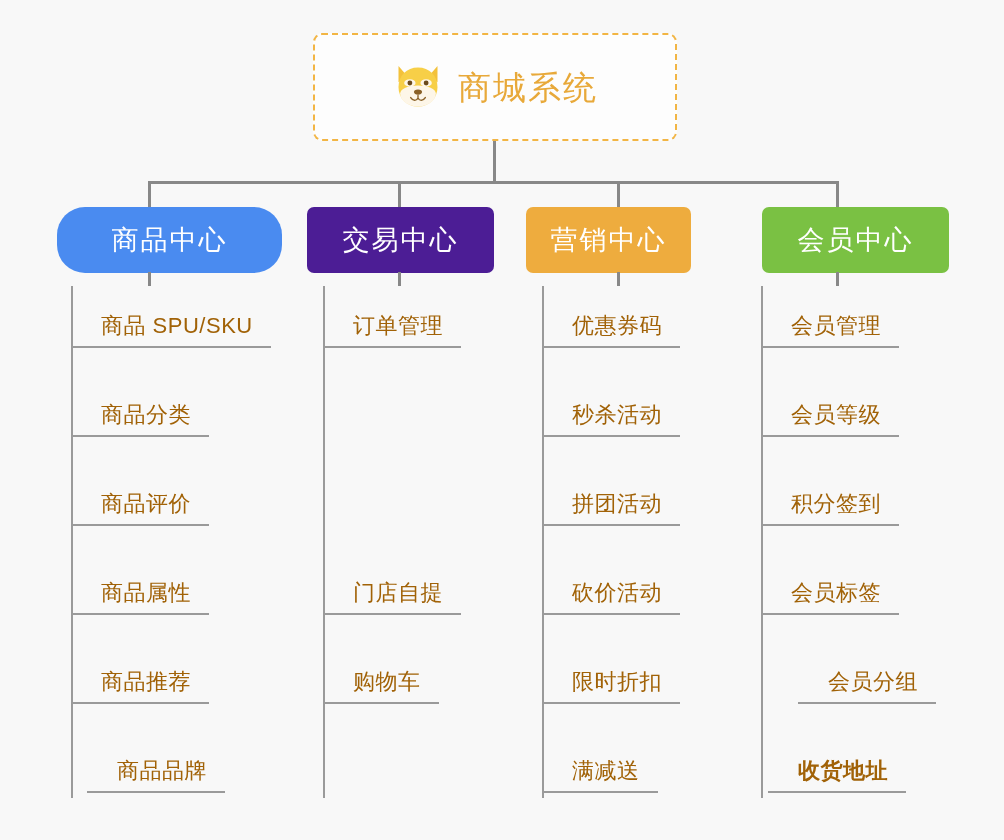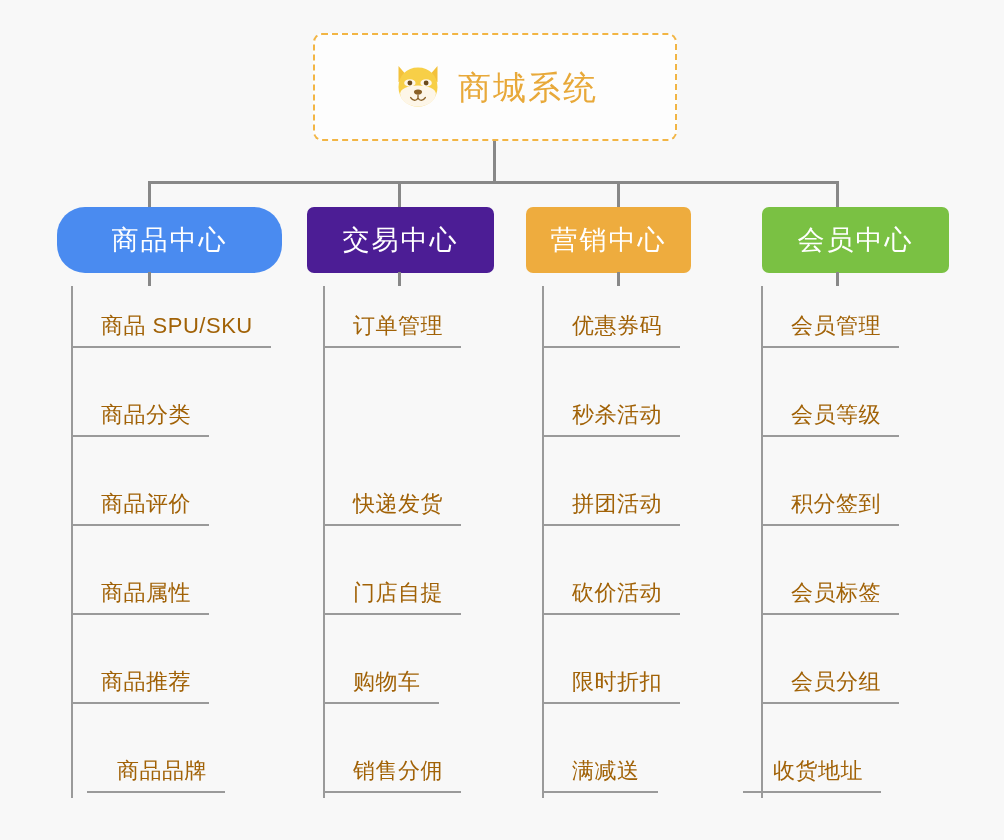--- a/index.html
+++ b/index.html
@@ -163,36 +163,28 @@
   <div class="cat-header" style="left: 307px; top: 207px; width: 187px; background: #4c1d95;">
     <span>交易中心</span>
   </div>
   <div class="conn conn-v" style="left: 398px; top: 272px; height: 14px; background: rgb(136, 136, 136);"></div>
   <div class="trunk" style="left: 323px; top: 286px; height: 512px; background: rgb(154, 154, 154);"></div>
 
   <div class="leaf" style="left:323px; top:315px;">
     <span class="leaf-label">订单管理</span>
     <div class="leaf-underline" style="background: rgb(154, 154, 154);"></div>
   </div>
-  <div class="leaf" style="left:323px; top:493px;">
-    <span class="leaf-label">快递发货</span>
-    <div class="leaf-underline" style="background: rgb(154, 154, 154);"></div>
-  </div>
   <div class="leaf" style="left:323px; top:582px;font-family:Liberation Serif, serif;">
     <span class="leaf-label">门店自提</span>
     <div class="leaf-underline" style="background: rgb(154, 154, 154);"></div>
   </div>
   <div class="leaf" style="left:323px; top:671px;">
     <span class="leaf-label">购物车</span>
     <div class="leaf-underline" style="background: rgb(154, 154, 154);"></div>
   </div>
-  <div class="leaf" style="left:323px; top:760px;">
-    <span class="leaf-label">销售分佣</span>
-    <div class="leaf-underline" style="background: rgb(154, 154, 154);"></div>
-  </div>
 
   <div class="cat-header" style="left: 526px; top: 207px; width: 165px; background: rgb(238, 172, 62);">
     <span>营销中心</span>
   </div>
   <div class="conn conn-v" style="left: 617px; top: 272px; height: 14px; background: rgb(136, 136, 136);"></div>
   <div class="trunk" style="left: 542px; top: 286px; height: 512px; background: rgb(154, 154, 154);"></div>
 
   <div class="leaf" style="left:542px; top:315px;justify-content:space-between;">
     <span class="leaf-label">优惠券码</span>
     <div class="leaf-underline" style="background: rgb(154, 154, 154);"></div>
@@ -233,22 +225,22 @@
     <div class="leaf-underline" style="background: rgb(154, 154, 154);"></div>
   </div>
   <div class="leaf" style="left:761px; top:493px;">
     <span class="leaf-label">积分签到</span>
     <div class="leaf-underline" style="background: rgb(154, 154, 154);"></div>
   </div>
   <div class="leaf" style="left:761px; top:582px;">
     <span class="leaf-label">会员标签</span>
     <div class="leaf-underline" style="background: rgb(154, 154, 154);"></div>
   </div>
-  <div class="leaf" style="left:761px; top:671px;align-items:center;">
+  <div class="leaf" style="left:798px; top:671px;align-items:center;">
     <span class="leaf-label">会员分组</span>
     <div class="leaf-underline" style="background: rgb(154, 154, 154);"></div>
   </div>
-  <div class="leaf" style="left:743px; top:760px;">
+  <div class="leaf" style="left:768px; top:760px;font-weight:bold;">
     <span class="leaf-label">收货地址</span>
     <div class="leaf-underline" style="background: rgb(154, 154, 154);"></div>
   </div>
 
 </div>
 
 </body></html>

